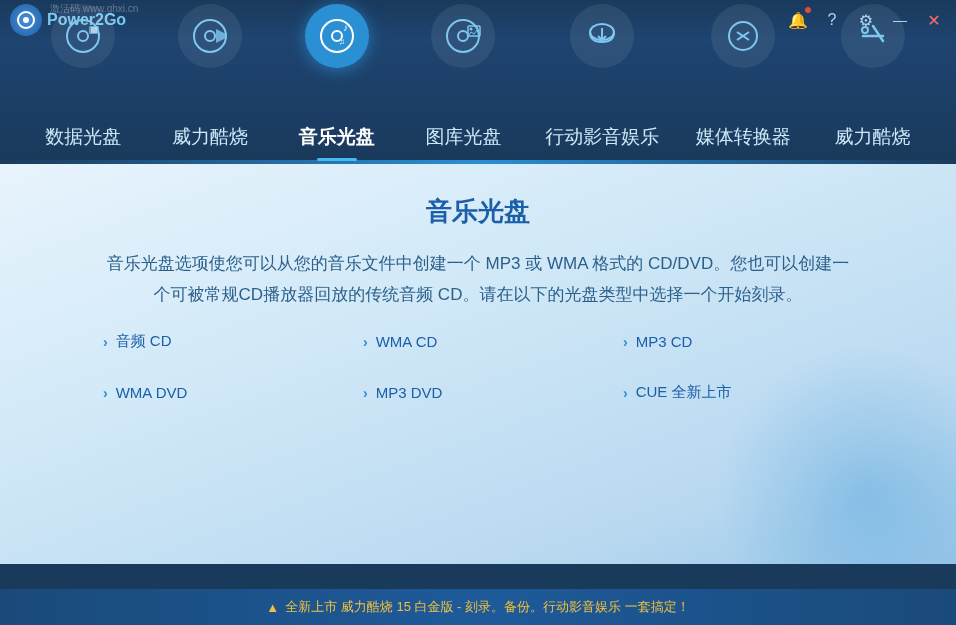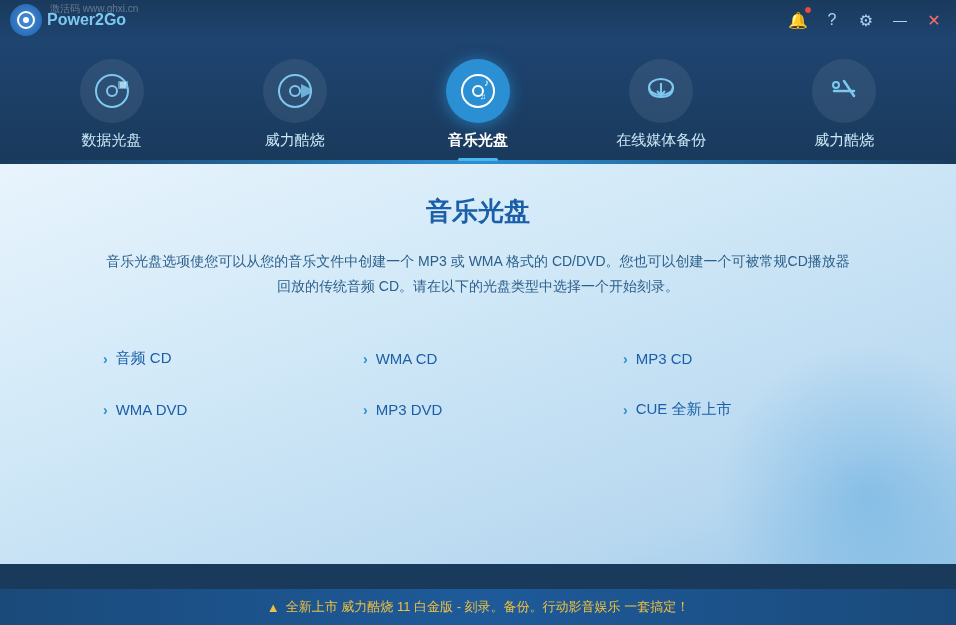--- a/index.html
+++ b/index.html
@@ -119,22 +119,23 @@
     .nav-item.active .nav-icon-wrap {
       background: #2b8fd4;
       box-shadow: 0 2px 16px rgba(43,143,212,0.7);
     }
     .nav-icon-wrap svg {
       width: 40px;
       height: 40px;
     }
     .nav-label {
       color: #cce8f8;
-      font-size: 15px;
+      font-size: 19px;
       white-space: nowrap;
+      margin-top: 48px;
     }
     .nav-item.active .nav-label {
       color: white;
       font-weight: bold;
     }
     .nav-item.active::after {
       content: '';
       position: absolute;
       bottom: -1px;
       left: 50%;
@@ -171,24 +172,24 @@
     }
     .page-title {
       text-align: center;
       font-size: 26px;
       color: #1a5fa8;
       font-weight: bold;
       margin-bottom: 20px;
     }
     .page-desc {
       text-align: center;
-      font-size: 14px;
+      font-size: 17px;
       color: #2c5f8a;
       line-height: 1.8;
-      margin-bottom: 44px;
+      margin-bottom: 16px;
       max-width: 750px;
       margin-left: auto;
       margin-right: auto;
     }
     .options-grid {
       display: grid;
       grid-template-columns: repeat(3, 1fr);
       gap: 20px 30px;
       max-width: 750px;
       margin: 0 auto;
@@ -286,34 +287,56 @@
         <svg viewBox="0 0 40 40" fill="none">
           <circle cx="20" cy="20" r="16" stroke="white" stroke-width="2"></circle>
           <circle cx="20" cy="20" r="5" stroke="white" stroke-width="2"></circle>
           <text x="26" y="15" fill="white" font-size="10">♪</text>
           <text x="22" y="28" fill="white" font-size="8">♫</text>
         </svg>
       </div>
       <span class="nav-label">音乐光盘</span>
     </div>
 
+    <div class="nav-item">
+      <div class="nav-icon-wrap">
+        <svg viewBox="0 0 40 40" fill="none">
+          <circle cx="20" cy="20" r="16" stroke="#7ec8f0" stroke-width="2"></circle>
+          <circle cx="20" cy="20" r="5" stroke="#7ec8f0" stroke-width="2"></circle>
+          <rect x="25" y="10" width="12" height="10" rx="1" stroke="#7ec8f0" stroke-width="1.5"></rect>
+          <circle cx="28" cy="13" r="1.5" fill="#7ec8f0"></circle>
+          <polyline points="25,20 28,16 31,18 34,14 37,20" stroke="#7ec8f0" stroke-width="1" fill="none"></polyline>
+        </svg>
+      </div>
+      <span class="nav-label">图库光盘</span>
+    </div>
 
     <div class="nav-item">
       <div class="nav-icon-wrap">
         <svg viewBox="0 0 40 40" fill="none">
           <ellipse cx="20" cy="16" rx="12" ry="8" stroke="#7ec8f0" stroke-width="2"></ellipse>
           <path d="M8 16 Q8 26 20 26 Q32 26 32 16" stroke="#7ec8f0" stroke-width="2" fill="none"></path>
           <polyline points="16,20 20,24 24,20" stroke="#7ec8f0" stroke-width="2"></polyline>
           <line x1="20" y1="12" x2="20" y2="24" stroke="#7ec8f0" stroke-width="2"></line>
         </svg>
       </div>
-      <span class="nav-label">在线媒体备份</span>
-    </div>
-
-
+      <span class="nav-label">行动影音娱乐</span>
+    </div>
+
+
+    <div class="nav-item">
+      <div class="nav-icon-wrap">
+        <svg viewBox="0 0 40 40" fill="none">
+          <circle cx="20" cy="20" r="14" stroke="#7ec8f0" stroke-width="2"></circle>
+          <polyline points="14,16 20,20 26,16" stroke="#7ec8f0" stroke-width="2" fill="none"></polyline>
+          <polyline points="14,24 20,20 26,24" stroke="#7ec8f0" stroke-width="2" fill="none"></polyline>
+        </svg>
+      </div>
+      <span class="nav-label">媒体转换器</span>
+    </div>
 
     <div class="nav-item">
       <div class="nav-icon-wrap">
         <svg viewBox="0 0 40 40" fill="none">
           <line x1="10" y1="20" x2="30" y2="20" stroke="#7ec8f0" stroke-width="2.5" stroke-linecap="round"></line>
           <line x1="20" y1="10" x2="30" y2="25" stroke="#7ec8f0" stroke-width="2.5" stroke-linecap="round"></line>
           <circle cx="12" cy="14" r="3" stroke="#7ec8f0" stroke-width="2"></circle>
         </svg>
       </div>
       <span class="nav-label">威力酷烧</span>
@@ -358,14 +381,14 @@
     <div class="option-item">
       <span class="option-arrow">›</span>
       <span>CUE 全新上市</span>
     </div>
 
   </div>
 </div>
 
 <div class="footer-banner">
   <span class="footer-arrow">▲</span>
-  <span>全新上市 威力酷烧 11 白金版 - 刻录。备份。行动影音娱乐 一套搞定！</span>
+  <span>全新上市 威力酷烧 15 白金版 - 刻录。备份。行动影音娱乐 一套搞定！</span>
 </div>
 
 </body></html>

